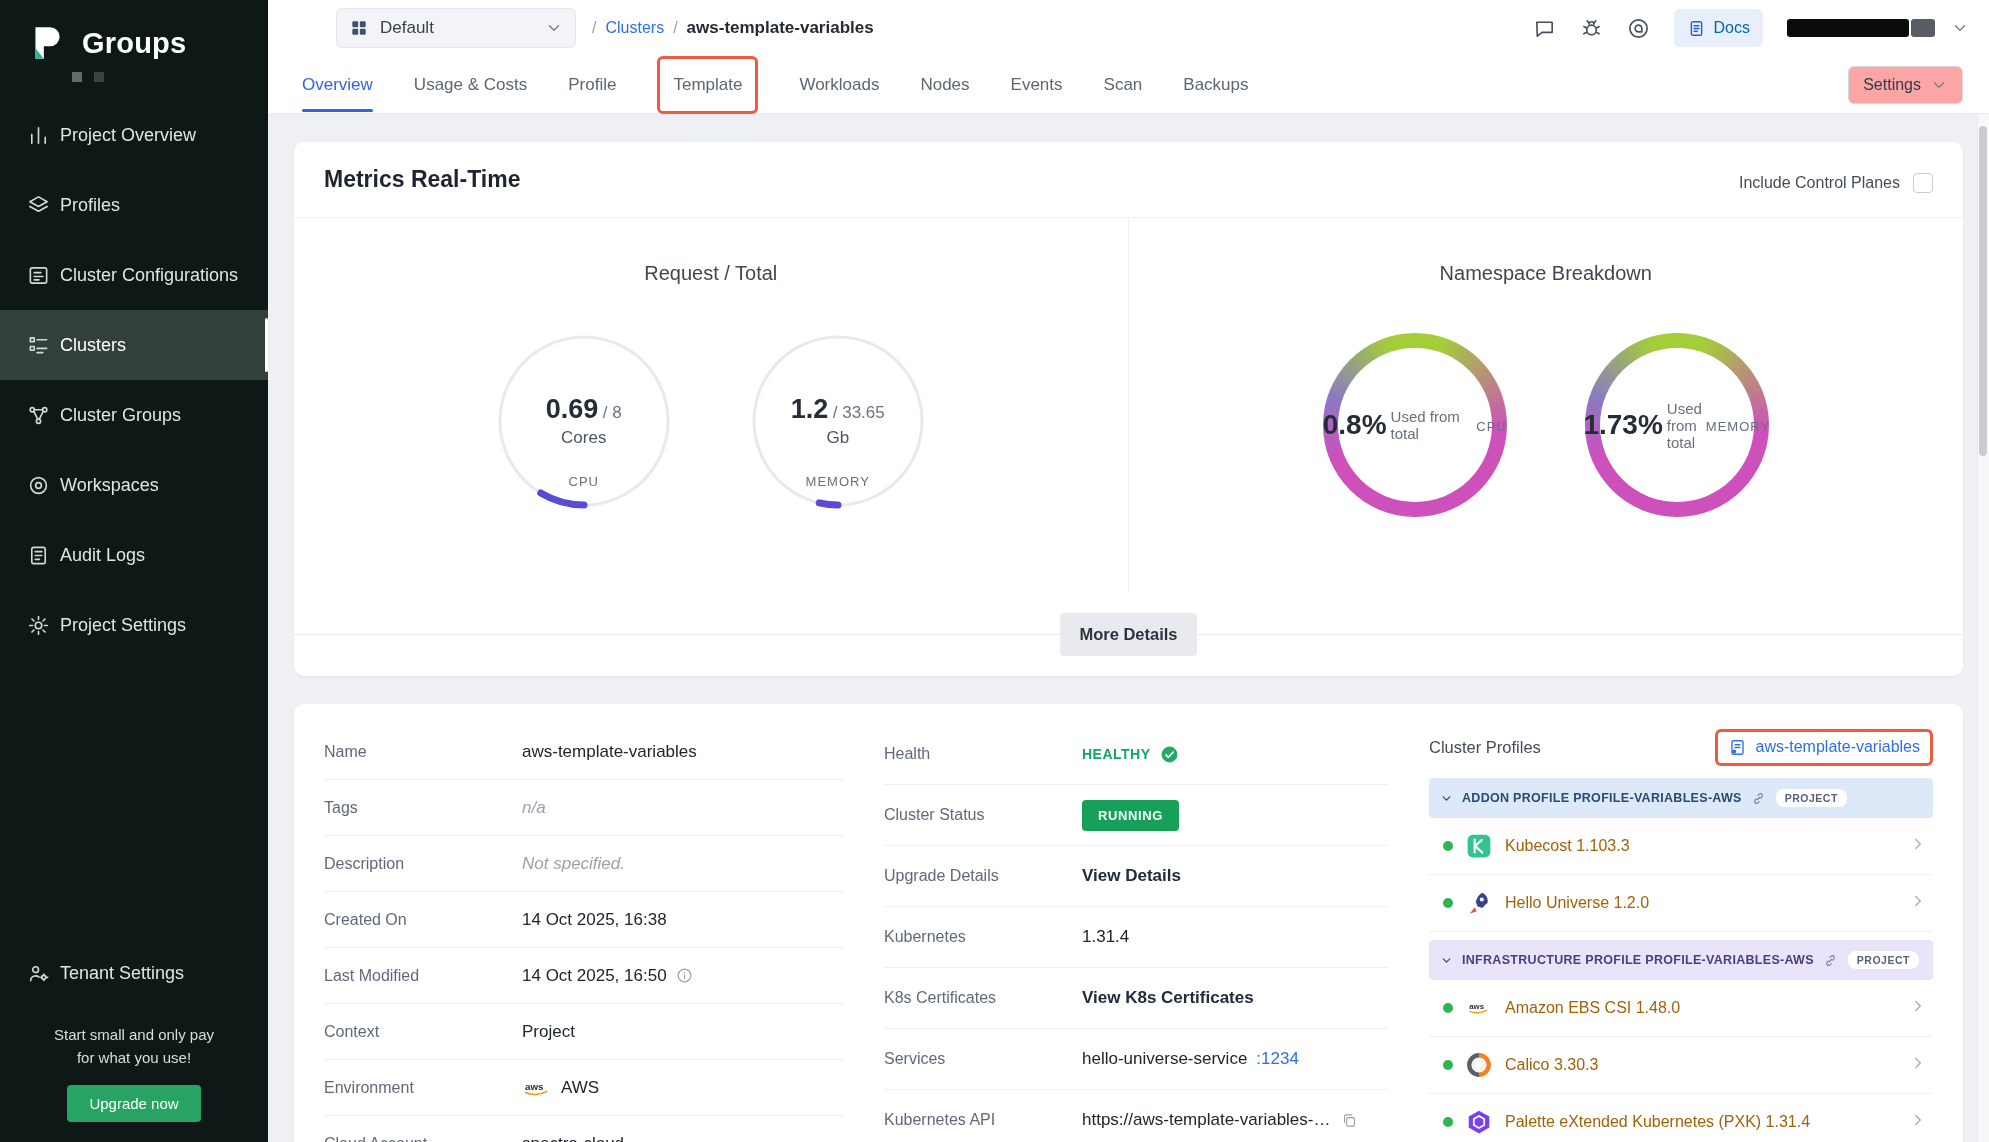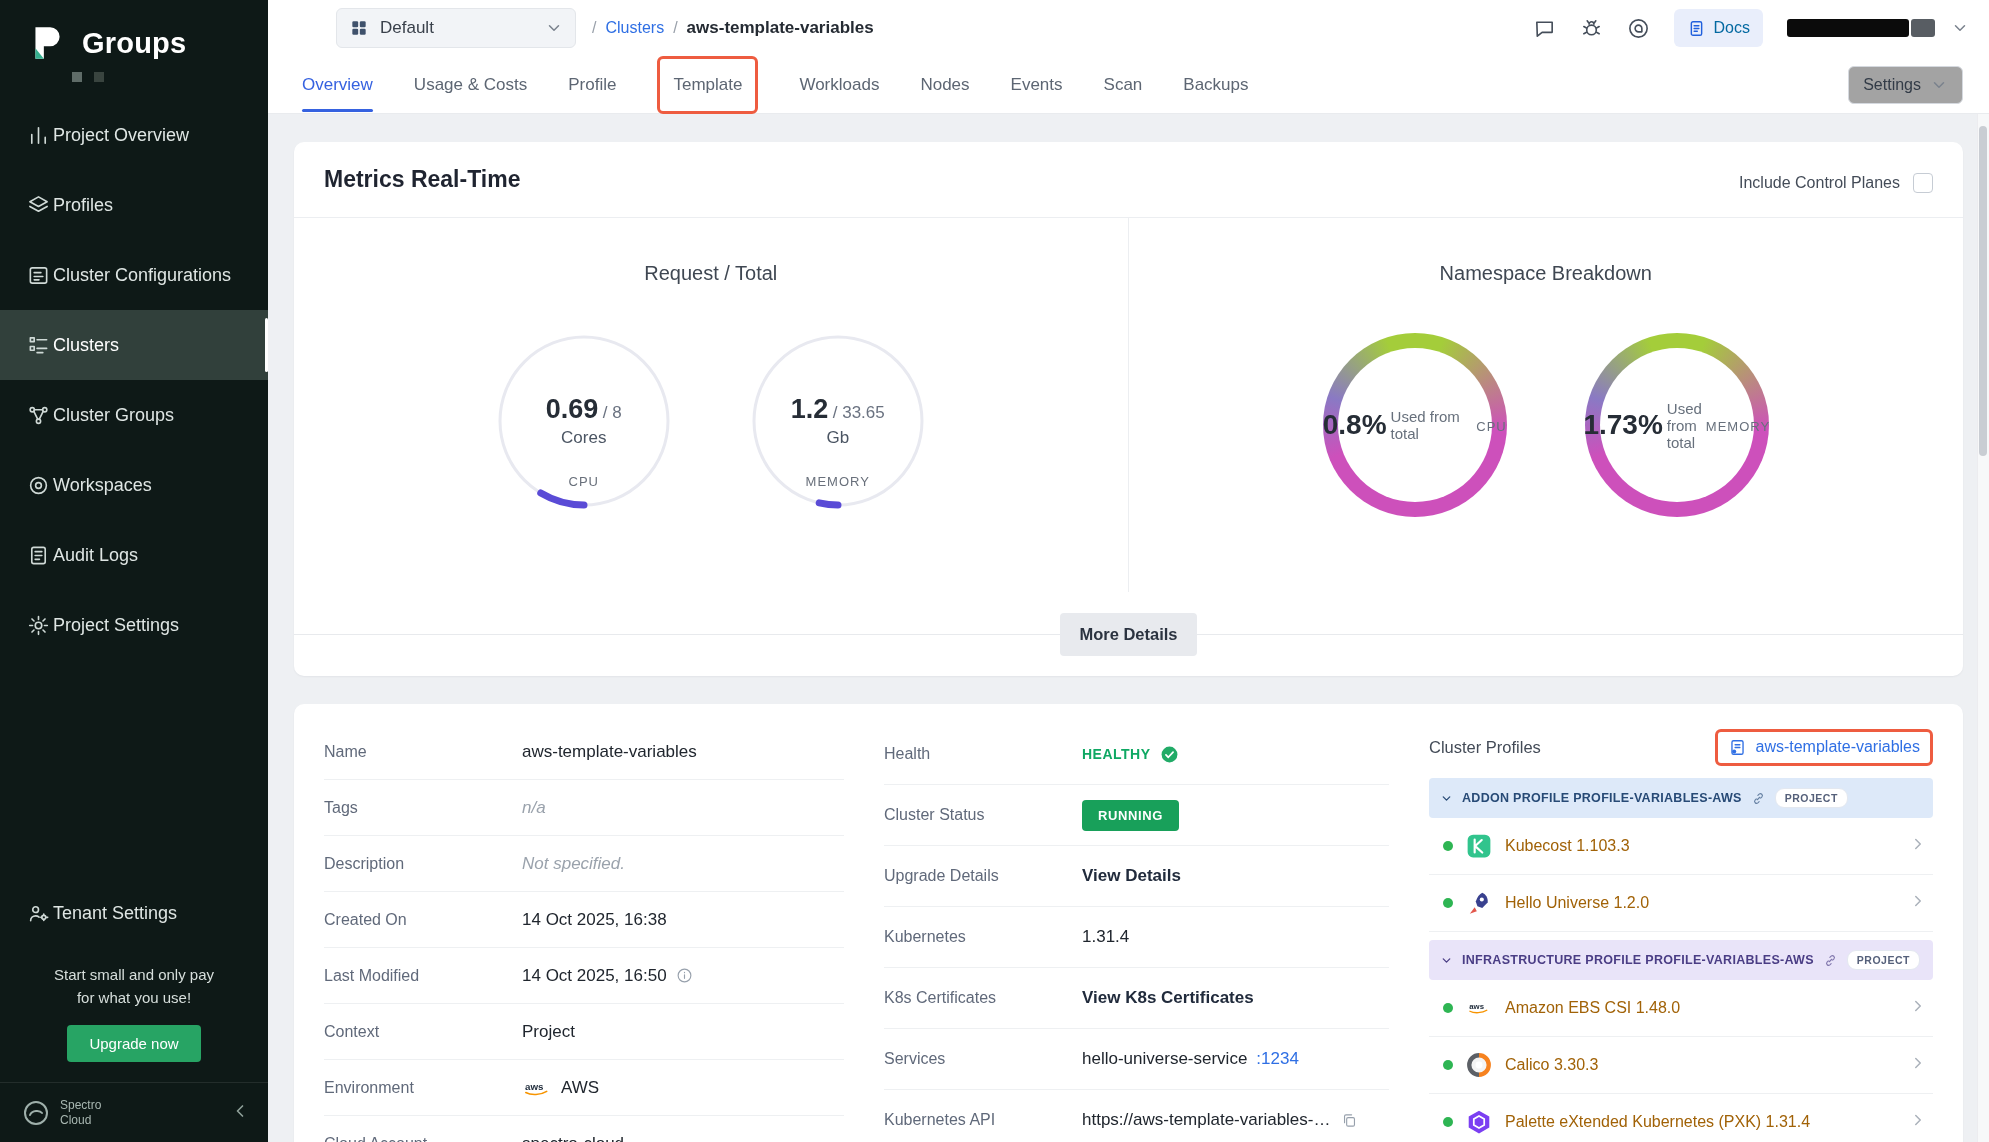--- a/index.html
+++ b/index.html
@@ -9,21 +9,21 @@
 
   
   .sidebar { width:268px; flex-shrink:0; background:#0e1917; color:#e2e9e7; display:flex; flex-direction:column; }
   .brand { display:flex; align-items:center; gap:14px; padding:22px 0 4px 26px; }
   .brand-name { font-size:29px; font-weight:bold; color:#ffffff; letter-spacing:.2px; }
   .brand-dots { display:flex; gap:12px; margin:4px 0 18px 72px; }
   .brand-dots span { width:10px; height:10px; }
   .brand-dots .d1 { background:#5f6c68; }
   .brand-dots .d2 { background:#39443f; }
   nav { display:flex; flex-direction:column; }
-  .nav-item { position:relative; display:flex; align-items:center; gap:3px; height:70px; padding-left:27px; font-size:18px; color:#dfe6e4; cursor:pointer; }
+  .nav-item { position:relative; display:flex; align-items:center; gap:10px; height:70px; padding-left:27px; font-size:18px; color:#dfe6e4; cursor:pointer; }
   .nav-item.active { background:#31403b; color:#ffffff; }
   .nav-item.active::after { content:''; position:absolute; right:0; top:8px; bottom:8px; width:3px; background:#ffffff; border-radius:2px; }
   .si { width:23px; height:23px; stroke:#cfd9d6; fill:none; stroke-width:1.7; stroke-linecap:round; stroke-linejoin:round; flex-shrink:0; }
   .side-spacer { flex:1; }
   .promo { text-align:center; font-size:15px; line-height:1.55; color:#d7dfdc; padding:14px 10px 0; }
   .upgrade-btn { display:block; margin:16px auto 20px; background:#27a464; color:#fff; border:none; border-radius:4px; font-size:15px; font-family:inherit; padding:10px 22px; cursor:pointer; }
   .side-footer { border-top:1px solid rgba(255,255,255,.09); height:60px; display:flex; align-items:center; padding:0 18px 0 22px; gap:10px; }
   .sf-name { font-size:12px; line-height:1.25; color:#a9b8b2; }
   .sf-collapse { margin-left:auto; cursor:pointer; }
 
@@ -45,21 +45,21 @@
   .docs-ic { width:19px; height:19px; stroke:#2160dd; fill:none; stroke-width:1.8; stroke-linecap:round; }
   .redact1 { width:122px; height:18px; background:#0b0b0b; border-radius:3px; }
   .redact2 { width:24px; height:18px; background:#585d63; border-radius:3px; margin-left:-14px; }
 
   
   .tabsbar { height:58px; background:#fff; display:flex; align-items:center; gap:41px; padding:0 26px 0 34px; border-bottom:1px solid #e9ebee; flex-shrink:0; }
   .tab { position:relative; font-size:17px; color:#5d6673; cursor:pointer; white-space:nowrap; }
   .tab.active { color:#3662e0; }
   .tab.active::after { content:''; position:absolute; left:0; right:0; bottom:-17px; height:3px; background:#3662e0; border-radius:2px; }
   .tab.boxed { border:3px solid #ee5c40; border-radius:6px; padding:16px 13px; }
-  .settings-btn { margin-left:auto; height:38px; display:flex; align-items:center; gap:9px; background:#a3a3a3; border:1px solid #d5d9df; border-radius:6px; padding:0 14px; font-size:16px; color:#323b47; font-family:inherit; cursor:pointer; }
+  .settings-btn { margin-left:auto; height:38px; display:flex; align-items:center; gap:9px; background:#fca5a5; border:1px solid #d5d9df; border-radius:6px; padding:0 14px; font-size:16px; color:#323b47; font-family:inherit; cursor:pointer; }
 
   
   .content { flex:1; background:#eef0f3; padding:28px 26px 0; overflow:hidden; position:relative; }
   .card { background:#fff; border-radius:10px; box-shadow:0 1px 2px rgba(16,24,40,.05); }
 
   
   .metrics-header { display:flex; justify-content:space-between; align-items:flex-end; padding:24px 30px; border-bottom:1px solid #eceef1; }
   .metrics-title { font-size:23px; font-weight:700; color:#1f2430; }
   .icp { display:flex; align-items:center; gap:13px; font-size:16px; color:#444c58; }
   .checkbox { width:20px; height:20px; border:1.5px solid #c6ccd4; border-radius:4px; background:#fff; cursor:pointer; }
@@ -211,35 +211,20 @@
         </svg>
       <span>Tenant Settings</span>
     </div>
 
     <div class="promo">
       <div>Start small and only pay</div>
       <div>for what you use!</div>
       <button class="upgrade-btn">Upgrade now</button>
     </div>
 
-    <div class="side-footer">
-      <svg width="28" height="28" viewBox="0 0 28 28">
-        <circle cx="14" cy="14" r="11" fill="none" stroke="#9fb0ab" stroke-width="2"></circle>
-        <path d="M8 16c2-5 10-5 12-2" fill="none" stroke="#9fb0ab" stroke-width="2" stroke-linecap="round"></path>
-      </svg>
-      <div class="sf-name">
-        <div>Spectro</div>
-        <div>Cloud</div>
-      </div>
-      <span class="sf-collapse">
-        <svg width="20" height="20" viewBox="0 0 24 24">
-            <path d="M15 6l-6 6 6 6" stroke="#8fa09a" stroke-width="2" fill="none" stroke-linecap="round" stroke-linejoin="round"></path>
-          </svg>
-      </span>
-    </div>
   </aside>
 
   <div class="main">
 
     <header class="topbar">
       <div class="proj-select">
         <svg width="20" height="20" viewBox="0 0 24 24">
           <rect x="4" y="4" width="7" height="7" rx="1.5" fill="#3f516b"></rect>
             <rect x="13" y="4" width="7" height="7" rx="1.5" fill="#3f516b"></rect>
           <rect x="4" y="13" width="7" height="7" rx="1.5" fill="#3f516b"></rect>

